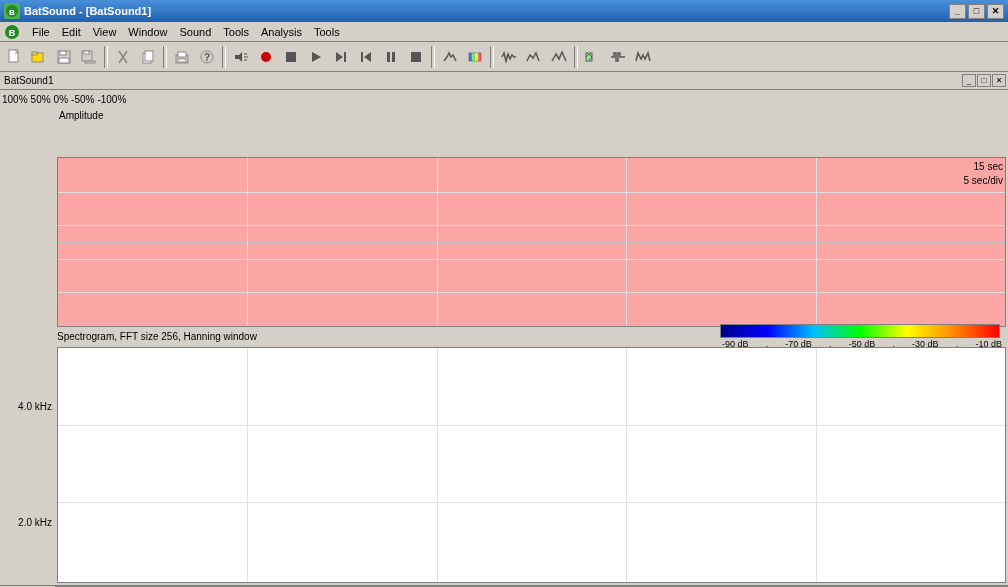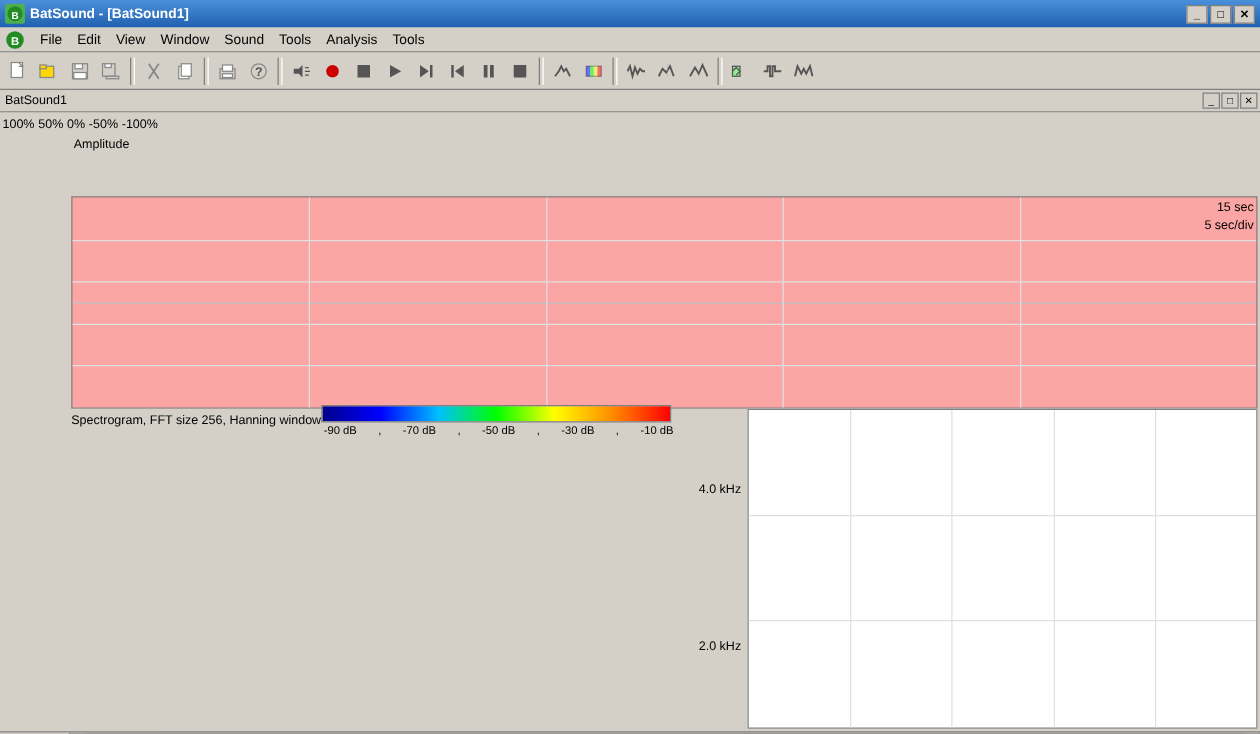--- a/index.html
+++ b/index.html
@@ -154,21 +154,21 @@
       font-size: 10px;
       color: black;
       text-align: right;
       line-height: 1.4;
     }
 
     
     #spectrogram-panel {
       flex: 1;
       display: flex;
-      flex-direction: row;
+      flex-direction: column;
       background: #d4d0c8;
       position: relative;
     }
     #spectrogram-header {
       display: flex;
       align-items: center;
       height: 20px;
       padding: 0 0 0 55px;
     }
     .spec-title {

